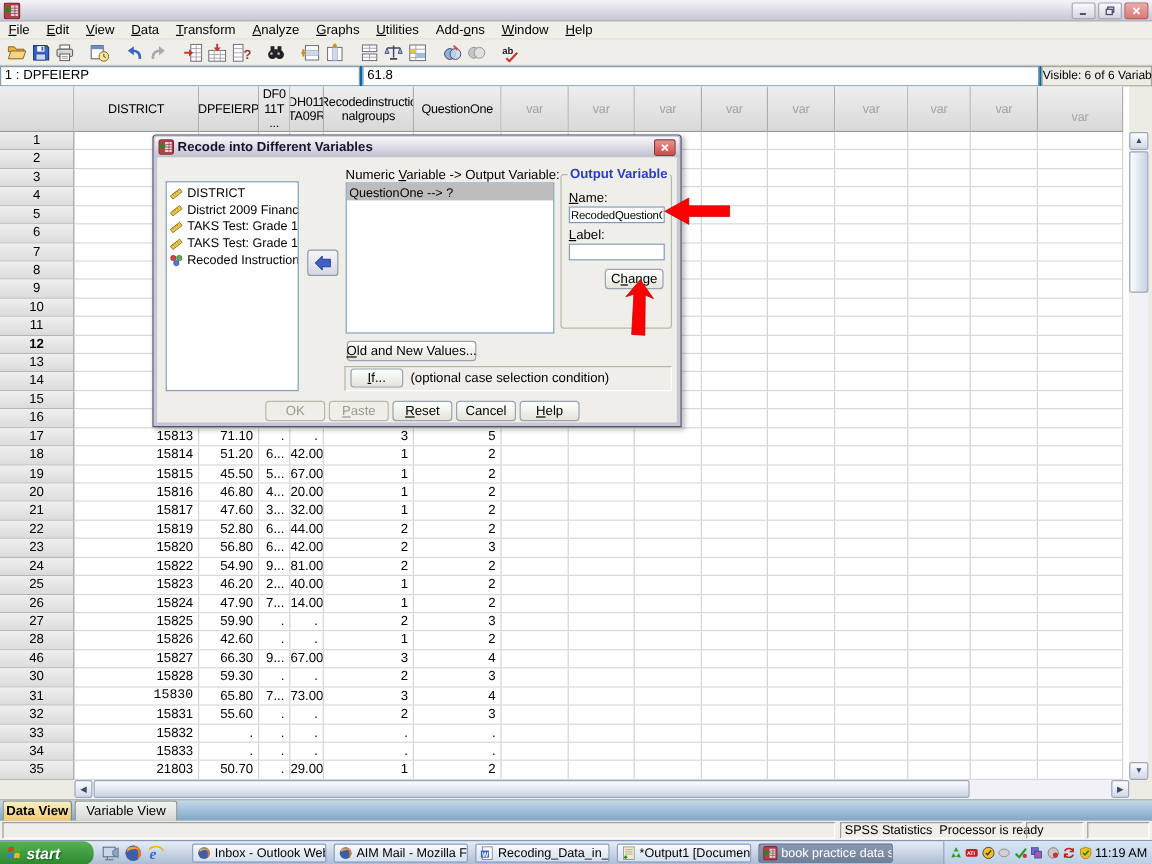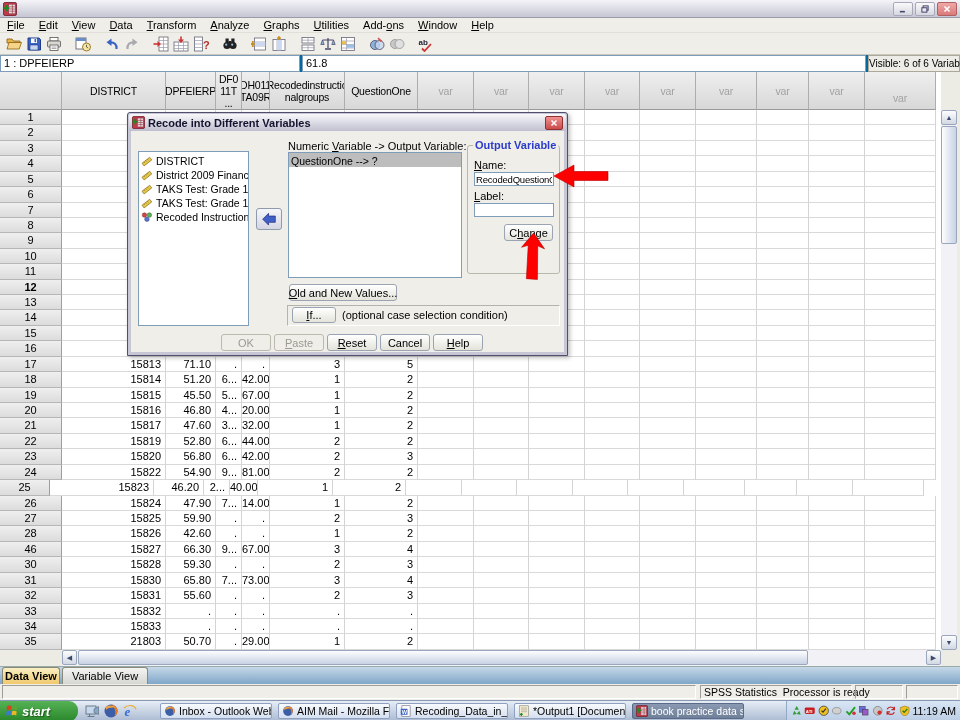--- a/index.html
+++ b/index.html
@@ -770,21 +770,21 @@
         <div class="dcell" style="width: 55px;"></div>
         <div class="dcell" style="width: 56px;"></div>
         <div class="dcell" style="width: 55px;"></div>
         <div class="dcell" style="width: 56px;"></div>
         <div class="dcell" style="width: 61px;"></div>
         <div class="dcell" style="width: 52px;"></div>
         <div class="dcell" style="width: 56px;"></div>
         <div class="dcell" style="width: 71px;"></div>
       </div>
       <div class="drow">
-        <div class="rowhdr" style="width: 50px;">25</div>
+        <div class="rowhdr" style="width: 62px;">25</div>
         <div class="dcell" style="width: 104px;">15823</div>
         <div class="dcell" style="width: 50px;">46.20</div>
         <div class="dcell" style="width: 26px;">2...</div>
         <div class="dcell" style="width: 28px;">40.00</div>
         <div class="dcell" style="width: 75px;">1</div>
         <div class="dcell" style="width: 73px;">2</div>
         <div class="dcell" style="width: 56px;"></div>
         <div class="dcell" style="width: 55px;"></div>
         <div class="dcell" style="width: 56px;"></div>
         <div class="dcell" style="width: 55px;"></div>
@@ -879,21 +879,21 @@
         <div class="dcell" style="width: 56px;"></div>
         <div class="dcell" style="width: 55px;"></div>
         <div class="dcell" style="width: 56px;"></div>
         <div class="dcell" style="width: 61px;"></div>
         <div class="dcell" style="width: 52px;"></div>
         <div class="dcell" style="width: 56px;"></div>
         <div class="dcell" style="width: 71px;"></div>
       </div>
       <div class="drow">
         <div class="rowhdr" style="width: 62px;">31</div>
-        <div class="dcell" style="width: 104px;">15830</div>
+        <div class="dcell" style="width: 104px; font-family: Liberation Mono, monospace;">15830</div>
         <div class="dcell" style="width: 50px;">65.80</div>
         <div class="dcell" style="width: 26px;">7...</div>
         <div class="dcell" style="width: 28px;">73.00</div>
         <div class="dcell" style="width: 75px;">3</div>
         <div class="dcell" style="width: 73px;">4</div>
         <div class="dcell" style="width: 56px;"></div>
         <div class="dcell" style="width: 55px;"></div>
         <div class="dcell" style="width: 56px;"></div>
         <div class="dcell" style="width: 55px;"></div>
         <div class="dcell" style="width: 56px;"></div>

